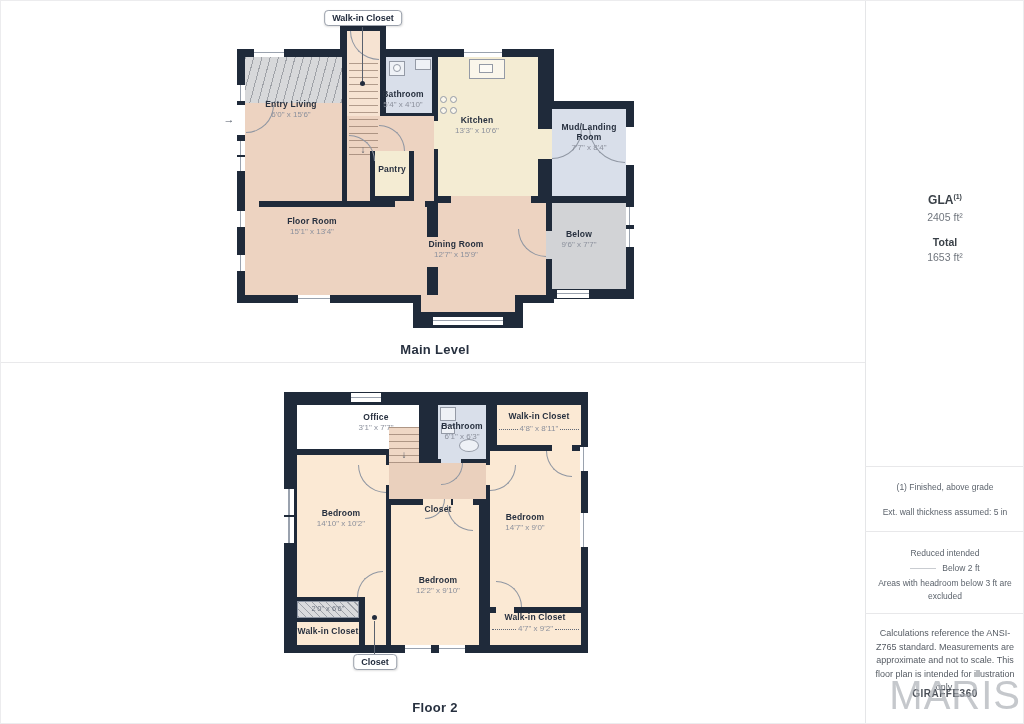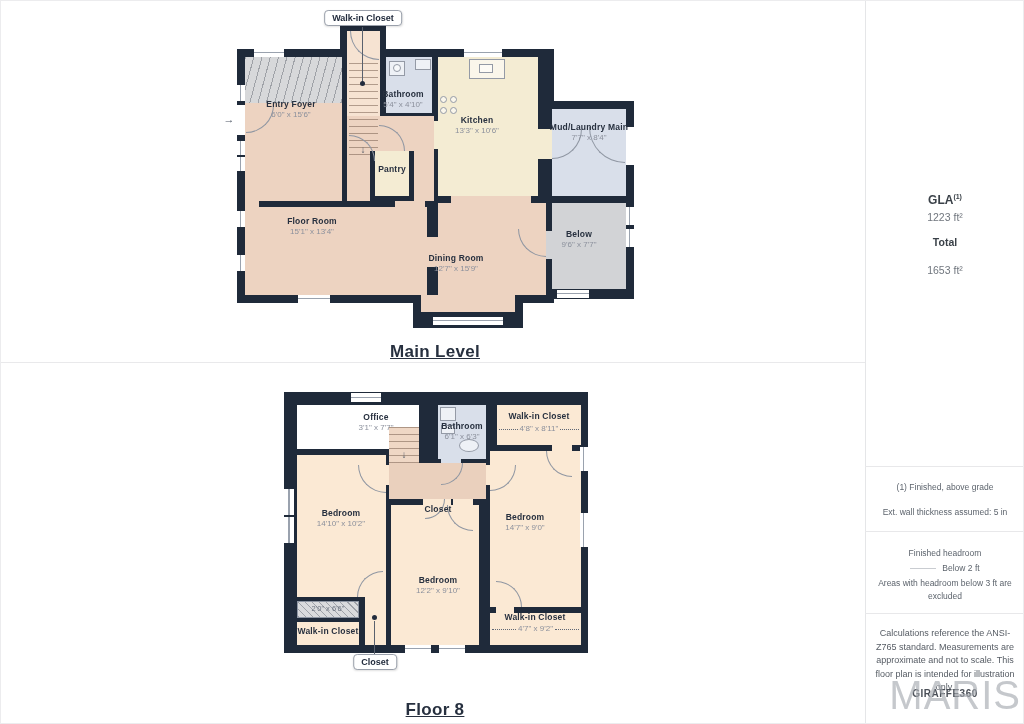--- a/index.html
+++ b/index.html
@@ -26,21 +26,21 @@
   .lab { position:absolute; z-index:4; text-align:center; transform:translateX(-50%); }
   .nm { font-weight:700; font-size:8.5px; color:#27303f; letter-spacing:.2px; white-space:nowrap; line-height:1.15; }
   .nm.wrap { white-space:normal; width:80px; }
   .dm { font-size:8px; color:#8b909c; white-space:nowrap; margin-top:1px; line-height:1.1; }
   .dotrow { position:absolute; z-index:4; display:flex; align-items:center; }
   .dotrow .rule { flex:1; border-top:1px dotted #5e6775; margin:0 2px; }
   .dotrow .dm { margin-top:0; }
   .callout { position:absolute; z-index:5; transform:translateX(-50%); background:#fff; border:1px solid #9aa0ab; border-radius:4px; padding:2px 7px; font-weight:700; font-size:9px; color:#222c3d; white-space:nowrap; box-shadow:0 1px 2px rgba(0,0,0,.12); }
   .leader { position:absolute; z-index:4; width:1px; background:#59616e; }
   .ldot { position:absolute; z-index:4; width:5px; height:5px; border-radius:50%; background:#222c3d; }
-  .plan-title { position:absolute; z-index:4; transform:translateX(-50%); font-weight:700; font-size:17px; color:#27303f; letter-spacing:.3px;text-decoration:underline; }
+  .plan-title { position:absolute; z-index:4; transform:translateX(-50%); font-weight:700; font-size:13px; color:#27303f; letter-spacing:.3px; }
   .arrow { position:absolute; z-index:4; font-size:10px; color:#4c5563; transform:translateX(-50%); }
   .h-div { position:absolute; left:0; top:361px; width:864px; height:1px; background:#e9e9eb; }
   .sb-border { position:absolute; left:864px; top:0; width:1px; height:724px; background:#e5e6e8; }
   .sb-sep { position:absolute; left:864px; width:160px; height:1px; background:#e8e8ea; }
   .sb-text { position:absolute; left:866px; width:156px; text-align:center; }
   .gla-label { font-weight:700; font-size:12px; color:#3a4148; }
   .gla-label sup { font-size:7px; }
   .gla-val { font-size:10.5px; color:#70767e; }
   .note { font-size:8.5px; color:#5d646d; line-height:1.5; }
   .legend-line { display:inline-block; width:26px; height:1px; background:#c9ccd1; vertical-align:middle; margin-right:6px; }
@@ -110,43 +110,43 @@
     <div class="fx" style="left:478px;top:63px;width:14px;height:9px"></div>
     <div class="fx rnd" style="left:439px;top:95px;width:7px;height:7px"></div>
     <div class="fx rnd" style="left:449px;top:95px;width:7px;height:7px"></div>
     <div class="fx rnd" style="left:439px;top:106px;width:7px;height:7px"></div>
     <div class="fx rnd" style="left:449px;top:106px;width:7px;height:7px"></div>
     <div class="fx" style="left:388px;top:60px;width:16px;height:15px"></div>
     <div class="fx rnd" style="left:392px;top:63px;width:8px;height:8px"></div>
     <div class="fx" style="left:414px;top:58px;width:16px;height:11px"></div>
 
     <div class="lab" style="left:290px;top:99px">
-      <div class="nm">Entry Foyer</div>
+      <div class="nm">Entry Living</div>
       <div class="dm">6'0" x 15'6"</div>
     </div>
     <div class="lab" style="left:402px;top:89px">
       <div class="nm">Bathroom</div>
       <div class="dm">5'4" x 4'10"</div>
     </div>
     <div class="lab" style="left:476px;top:115px">
       <div class="nm">Kitchen</div>
       <div class="dm">13'3" x 10'6"</div>
     </div>
     <div class="lab" style="left:588px;top:122px">
-      <div class="nm wrap">Mud/Laundry Main</div>
+      <div class="nm wrap">Mud/Landing Room</div>
       <div class="dm">7'7" x 8'4"</div>
     </div>
     <div class="lab" style="left:391px;top:164px">
       <div class="nm">Pantry</div>
     </div>
     <div class="lab" style="left:311px;top:216px">
       <div class="nm">Floor Room</div>
       <div class="dm">15'1" x 13'4"</div>
     </div>
-    <div class="lab" style="left:455px;top:253px">
+    <div class="lab" style="left:455px;top:239px">
       <div class="nm">Dining Room</div>
       <div class="dm">12'7" x 15'9"</div>
     </div>
     <div class="lab" style="left:578px;top:229px">
       <div class="nm">Below</div>
       <div class="dm">9'6" x 7'7"</div>
     </div>
 
     <div class="callout" style="left:362px;top:9px">Walk-in Closet</div>
     <div class="leader" style="left:361px;top:26px;height:56px"></div>
@@ -249,39 +249,39 @@
     <div class="dotrow" style="left:489px;top:624px;width:91px">
       <span class="rule"></span>
       <span class="dm">4'7" x 9'2"</span>
       <span class="rule"></span>
     </div>
 
     <div class="ldot" style="left:371px;top:614px"></div>
     <div class="leader" style="left:373px;top:620px;height:34px"></div>
     <div class="callout" style="left:374px;top:653px">Closet</div>
 
-    <div class="plan-title" style="left:434px;top:699px">Floor 8</div>
+    <div class="plan-title" style="left:434px;top:699px">Floor 2</div>
   </section>
 
   <aside>
     <div class="sb-border"></div>
 
     <div class="sb-text" style="top:192px">
       <div class="gla-label"><span>GLA</span><sup>(1)</sup></div>
-      <div class="gla-val" style="margin-top:4px">1223 ft²</div>
+      <div class="gla-val" style="margin-top:4px">2405 ft²</div>
       <div class="gla-label" style="margin-top:13px;font-size:10.5px">Total</div>
-      <div class="gla-val" style="margin-top:16px">1653 ft²</div>
+      <div class="gla-val" style="margin-top:3px">1653 ft²</div>
     </div>
 
     <div class="sb-sep" style="top:465px"></div>
     <div class="sb-text note" style="top:480px">(1) Finished, above grade</div>
     <div class="sb-text note" style="top:505px">Ext. wall thickness assumed: 5 in</div>
 
     <div class="sb-sep" style="top:530px"></div>
-    <div class="sb-text note" style="top:546px">Finished headroom</div>
+    <div class="sb-text note" style="top:546px">Reduced intended</div>
     <div class="sb-text note" style="top:561px">
       <span class="legend-line"></span><span>Below 2 ft</span>
     </div>
     <div class="sb-text note" style="top:576px;left:874px;width:140px">Areas with headroom below 3 ft are excluded</div>
 
     <div class="sb-sep" style="top:612px"></div>
     <div class="disclaimer">Calculations reference the ANSI-Z765 standard. Measurements are approximate and not to scale. This floor plan is intended for illustration only.</div>
     <div class="brand">GIRAFFE360</div>
     <div class="watermark">MARIS</div>
   </aside>

